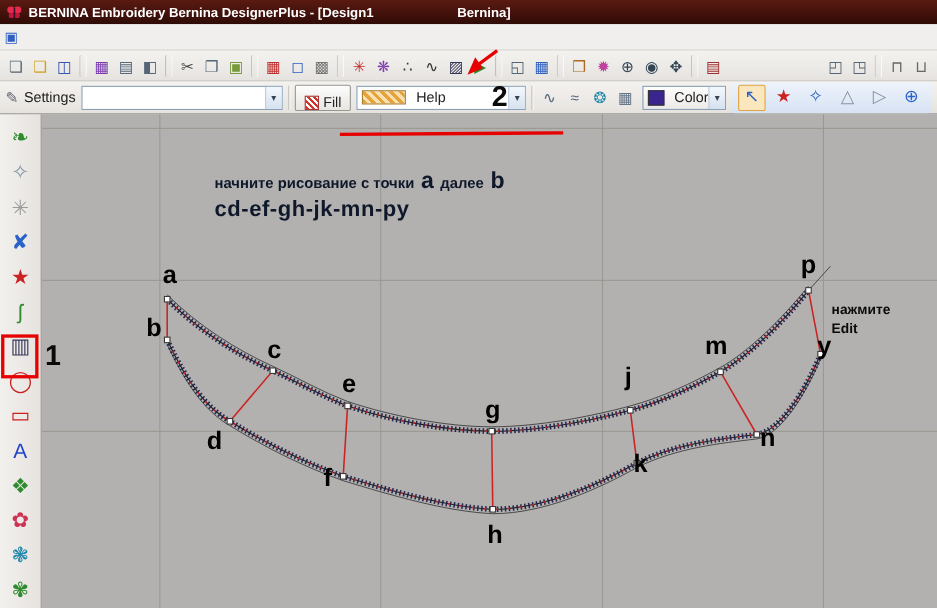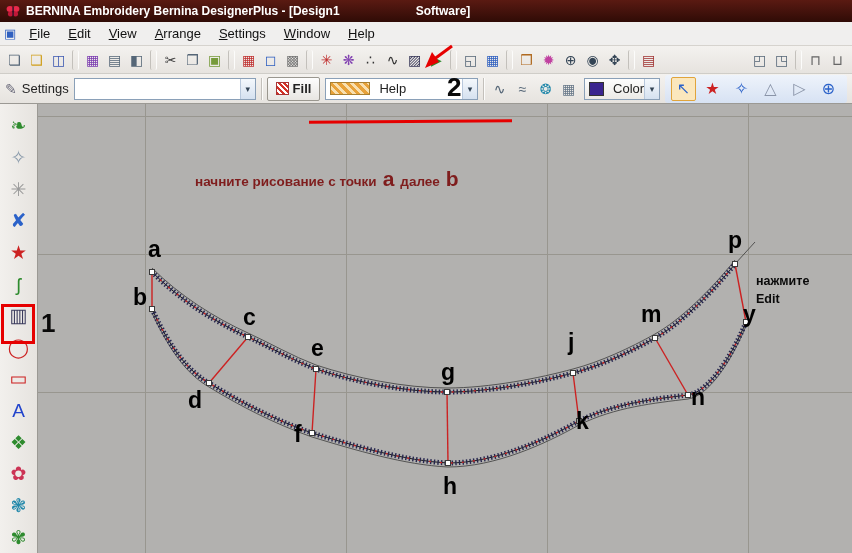--- a/index.html
+++ b/index.html
@@ -41,23 +41,23 @@
   .combo{display:flex;align-items:center;background:#fff;border:1px solid #8aa0b8;height:22px;}
   .combo-val{flex:1;padding:0 5px;font-size:13px;white-space:nowrap;overflow:hidden;}
   .combo-arrow{width:15px;height:100%;display:flex;align-items:center;justify-content:center;
     font-size:9px;color:#345;background:linear-gradient(#f4f8fc,#d5e1f0);border-left:1px solid #b8c8dc;}
   #outline-combo{width:205px;}
   #satin-combo{width:172px;}
   #color-combo{width:76px;background:linear-gradient(#fdfdfd,#eceae6);align-items:center;}
   .swatch-satin{width:40px;height:13px;margin:0 4px;border:1px solid #a98030;
     background:repeating-linear-gradient(45deg,var(--satin-a,#e8a23a) 0 3px,var(--satin-b,#f8e0b0) 3px 6px);}
   .swatch-color{width:15px;height:14px;margin:0 4px;background:var(--color-swatch,#3a258f);border:1px solid #333;}
-  #fill-btn{display:flex;align-items:center;gap:4px;height:24px;padding:0 8px;
+  #fill-btn{display:flex;align-items:flex-end;gap:4px;height:24px;padding:0 8px;
     border:1px solid #9a978f;border-radius:2px;background:linear-gradient(#fdfdfd,#e8e6e2);
-    font-size:13px;color:#222;font-weight:bold;}
+    font-size:13px;color:#222;}
   .fill-swatch{width:13px;height:13px;border:1px solid #a33;
     background:repeating-linear-gradient(45deg,#d23328 0 2px,#fff 2px 4px);}
   #right-tools{margin-left:auto;display:flex;align-items:center;gap:4px;height:28px;
     padding:0 6px;background:linear-gradient(#eef3fb,#d7e2f3);border-radius:3px;}
   #right-tools .tb-icon{width:25px;height:24px;font-size:16px;}
   .tb-icon.pressed{background:#fbe7bd;border:1px solid #e0a43c;}
   .small-icon{font-size:14px;color:#667;}
 
   
   #leftbar{position:absolute;left:0;top:104px;width:38px;height:449px;
@@ -86,54 +86,44 @@
   .marker{fill:#fff;stroke:#3a3a3a;stroke-width:1;}
 
   
   #annot{position:absolute;left:0;top:0;width:852px;height:553px;z-index:70;pointer-events:none;}
   .point-label{position:absolute;font-weight:bold;font-size:23px;color:#000;line-height:1;}
   .step-num{position:absolute;font-weight:bold;font-size:26px;color:#0a0a0a;line-height:1;}
   #annot-rect{position:absolute;left:1px;top:304px;width:34px;height:40px;
     border:3px solid var(--accent-red,#e60000);}
   #red-underline{position:absolute;left:309px;top:120px;width:203px;height:3px;
     background:var(--accent-red,#e60000);transform:rotate(-0.4deg);}
-  #instructions{position:absolute;left:195px;top:167px;color:#7f1d1d;}
+  #instructions{position:absolute;left:195px;top:153px;color:#0f172a;}
   #instructions .l1{display:flex;align-items:baseline;gap:6px;font-size:13.5px;font-weight:bold;}
   #instructions .big{font-size:21px;}
   #instructions .l2{font-size:13.5px;font-weight:bold;margin-top:3px;}
   #instructions .l3{font-size:20px;font-weight:bold;margin-top:2px;letter-spacing:0.5px;}
   #enter-note{position:absolute;left:756px;top:273px;font-size:12.5px;font-weight:bold;color:#0a0a0a;line-height:1.4;}
 </style>
 </head>
 <body>
 
 <div id="titlebar">
   <svg width="14" height="13">
     <ellipse cx="4" cy="4" rx="3.4" ry="3" fill="#e8294a"></ellipse>
     <ellipse cx="10" cy="4" rx="3.4" ry="3" fill="#e8294a"></ellipse>
     <ellipse cx="4.5" cy="9" rx="2.6" ry="2.4" fill="#c01838"></ellipse>
     <ellipse cx="9.5" cy="9" rx="2.6" ry="2.4" fill="#c01838"></ellipse>
     <rect x="6.4" y="2" width="1.4" height="9" fill="#30122a"></rect>
   </svg>
   <span>BERNINA Embroidery Bernina DesignerPlus - [Design1</span>
-  <span class="t2">Software]</span>
+  <span class="t2">Bernina]</span>
 </div>
 
 <div id="menubar">
   <span class="doc-ico">▣</span>
-  <div class="menu-items">
-
-  <span class="menu-item">File</span>
-      <span class="menu-item">Edit</span>
-      <span class="menu-item">View</span>
-      <span class="menu-item">Arrange</span>
-      <span class="menu-item">Settings</span>
-      <span class="menu-item">Window</span>
-      <span class="menu-item">Help</span>
-    </div>
 </div>
 
 <div id="toolbar1">
 
     <span class="tb-icon" style="color: rgb(85, 102, 119);">
       <span>❏</span>
     </span>
 
     <span class="tb-icon" style="color: rgb(208, 160, 32);">
       <span>❑</span>
@@ -469,20 +459,21 @@
   <div class="step-num" style="left:41px;top:310px;">1</div>
   <div class="step-num" style="left:447px;top:74px;">2</div>
 
   <div id="instructions">
     <div class="l1">
       <span>начните рисование с точки</span>
       <span class="big">a</span>
       <span>далее</span>
       <span class="big">b</span>
     </div>
+    <div class="l3">cd-ef-gh-jk-mn-py</div>
   </div>
 
   <div id="enter-note">
     <div>нажмите</div>
     <div>Edit</div>
   </div>
 <div class="point-label" style="left: 148px; top: 238px;">a</div>
     <div class="point-label" style="left: 133px; top: 286px;">b</div>
     <div class="point-label" style="left: 243px; top: 306px;">c</div>
     <div class="point-label" style="left: 188px; top: 389px;">d</div>

